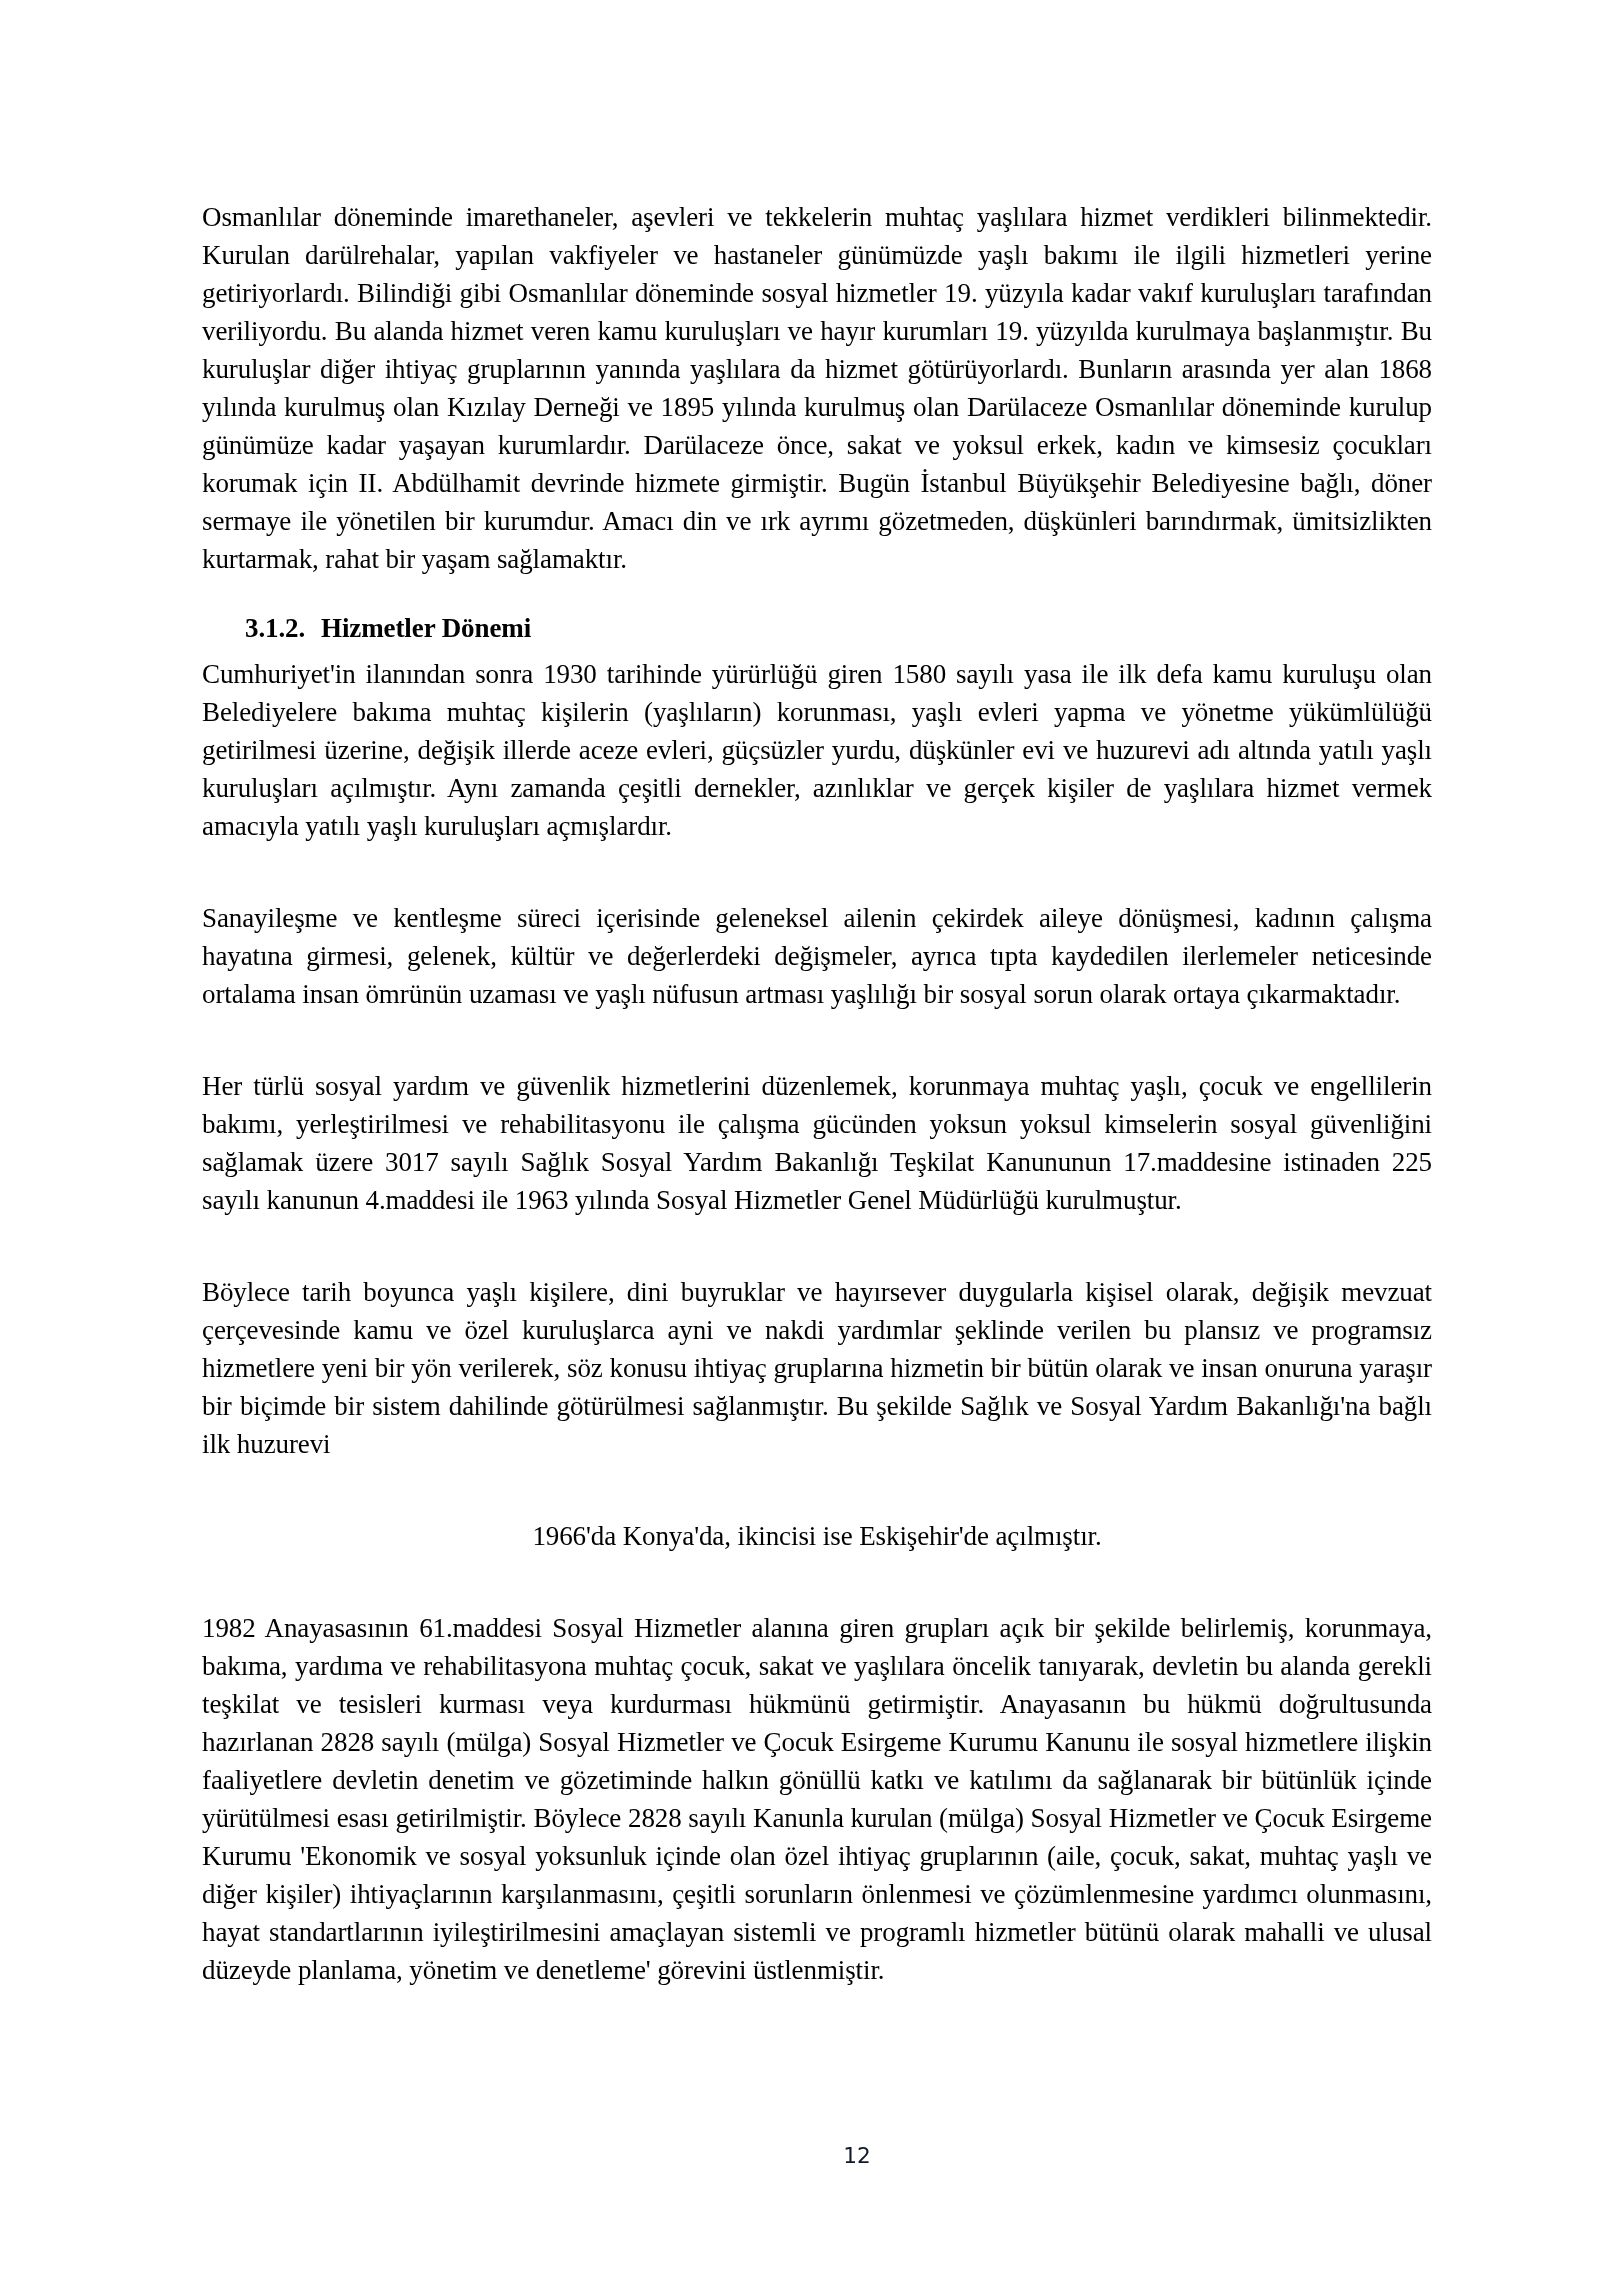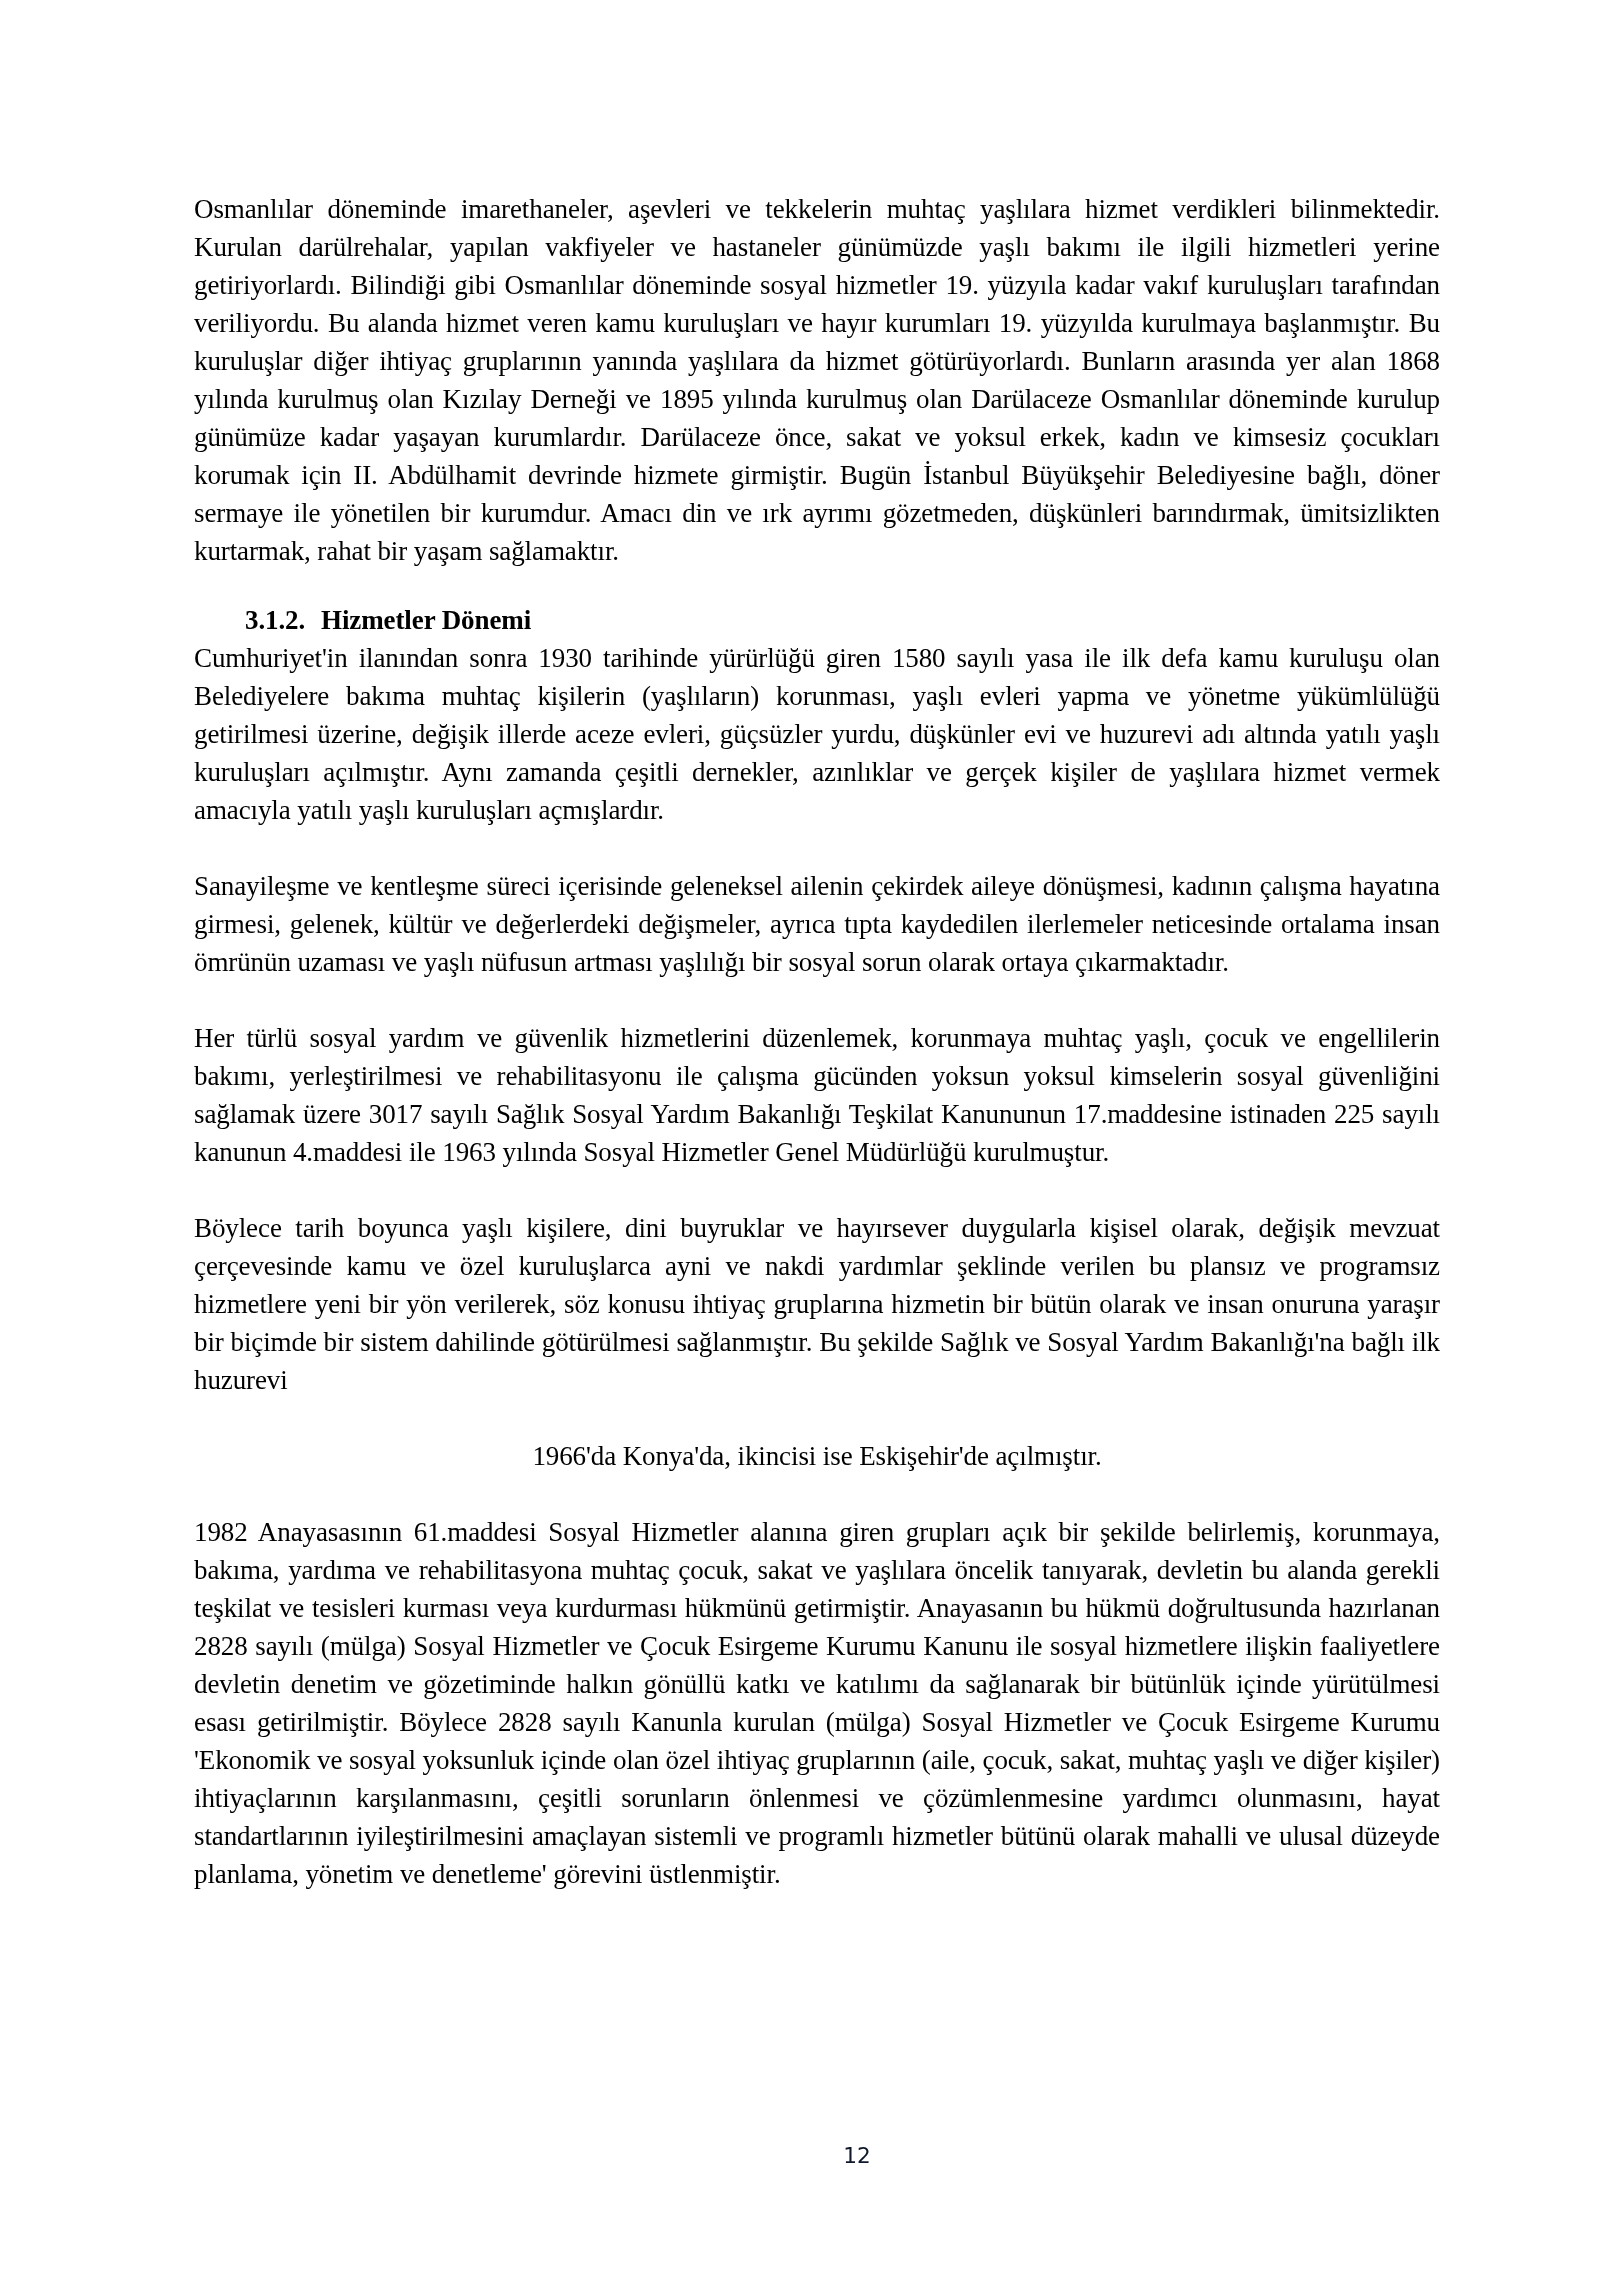--- a/index.html
+++ b/index.html
@@ -18,21 +18,21 @@
       position: absolute;
       left: 194px;
       top: 190px;
       width: 1246px;
       font-family: "Liberation Serif", "DejaVu Serif", serif;
       font-size: 27px;
       line-height: 38px;
       letter-spacing: -0.1px;
     }
     .para {
-      margin: 0;
+      margin: 8px;
       text-align: justify;
       text-justify: inter-word;
     }
     .gap { height: 38px; }
     .heading {
       font-weight: bold;
       margin: 0 0 0 0;
       padding-left: 51px;
       display: flex;
       align-items: baseline;

